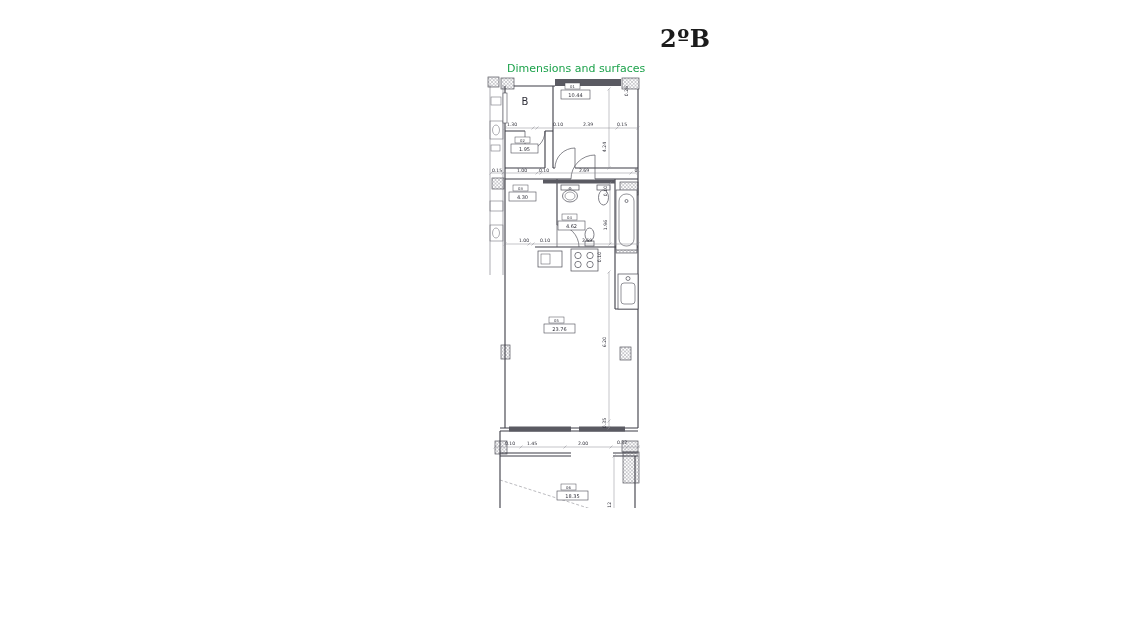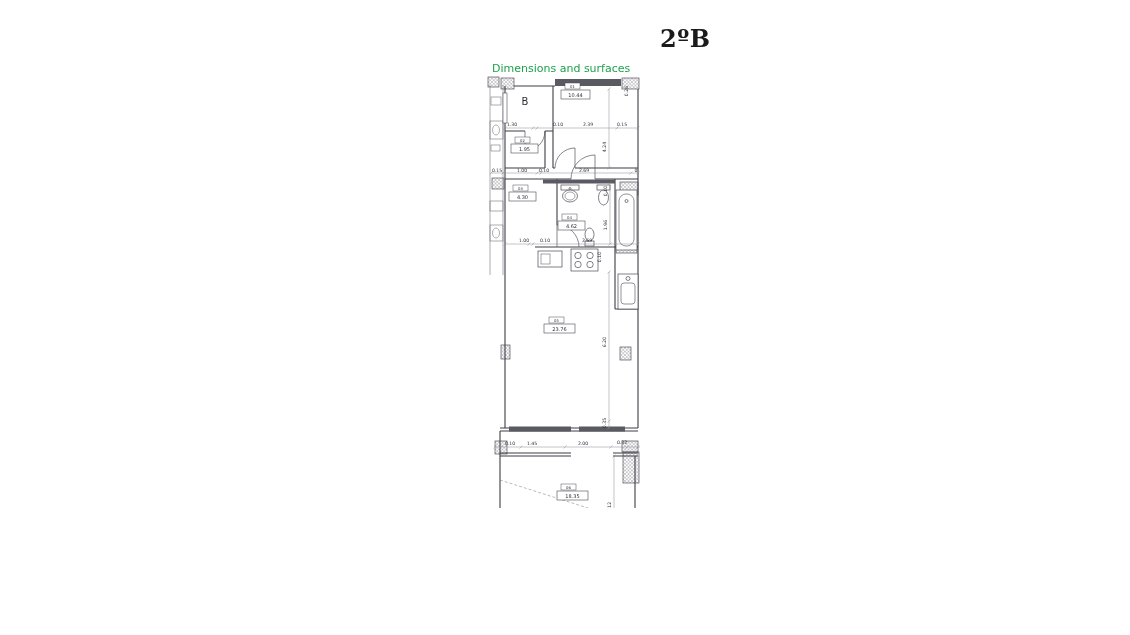--- a/index.html
+++ b/index.html
@@ -1,20 +1,20 @@
 <!DOCTYPE html>
 <html><head>
 <meta charset="utf-8">
 <style>
   html,body{margin:0;padding:0;background:#ffffff;}
   #canvas{position:relative;width:1130px;height:508px;background:#ffffff;overflow:hidden;
           font-family:"DejaVu Sans",sans-serif;}
   .title{position:absolute;left:660px;top:24px;font-family:"DejaVu Serif",serif;
          font-weight:bold;font-size:24px;color:#1b1b1b;letter-spacing:.5px;}
-  .subtitle{position:absolute;left:492px;top:62px;font-size:11px;color:#1ca24b;}
+  .subtitle{position:absolute;left:507px;top:62px;font-size:11px;color:#1ca24b;}
   svg{position:absolute;left:485px;top:75px;}
   svg text{font-family:"DejaVu Sans",sans-serif;fill:#2e2e38;}
   .dim{font-size:4.6px;}
   .code{font-size:3.8px;}
   .area{font-size:5px;}
   .blk{font-size:10px;}
 </style>
 </head>
 <body>
 

